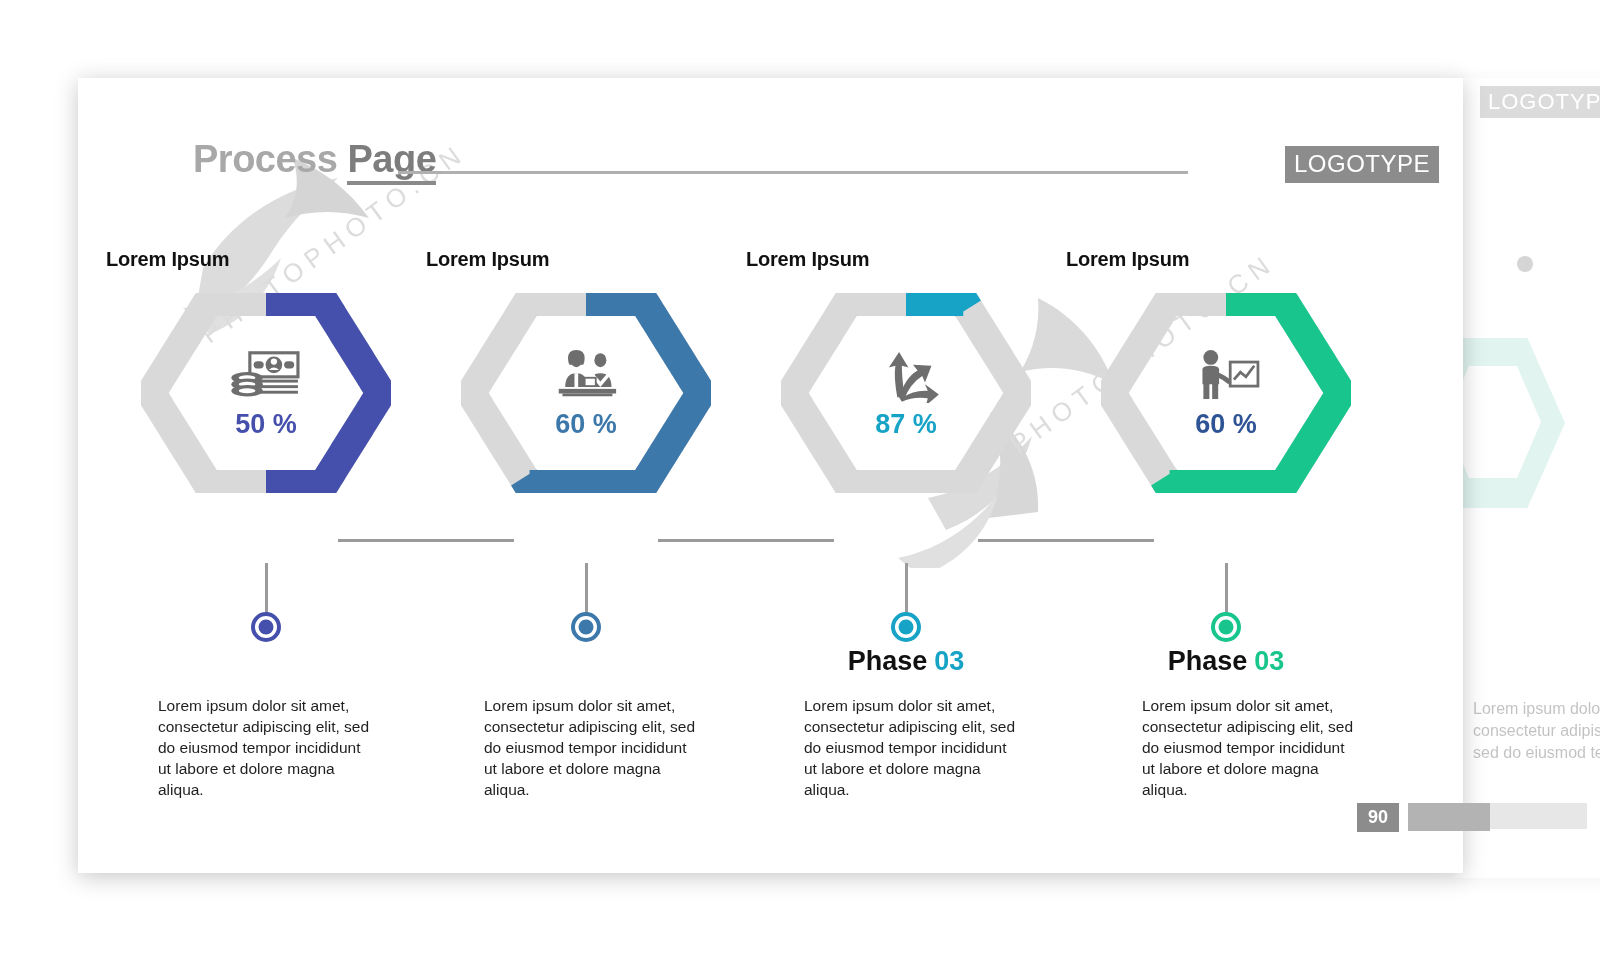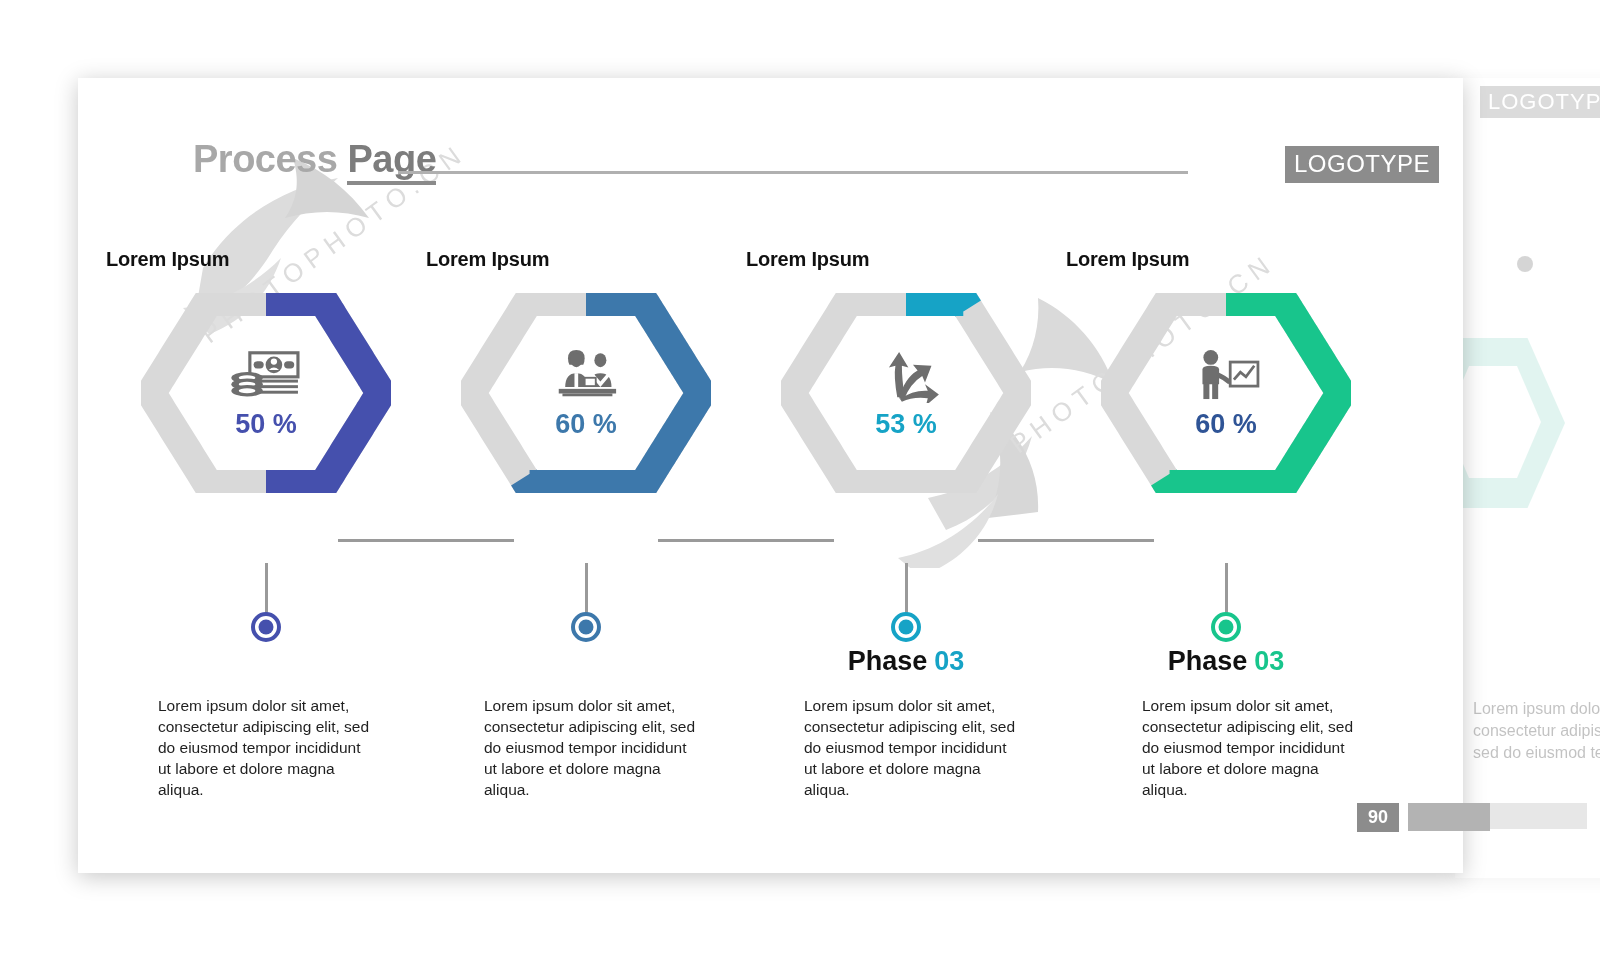--- a/index.html
+++ b/index.html
@@ -394,21 +394,21 @@
   <svg class="hex-ring" viewBox="0 0 250 200">
     <polyline points="125.00,8.00 129.15,8.00 133.30,8.00 137.45,8.00 141.60,8.00 145.75,8.00 149.90,8.00 154.05,8.00 158.20,8.00 162.35,8.00 166.50,8.00 170.65,8.00 174.80,8.00 178.95,8.00 182.82,8.51 185.02,12.03 187.22,15.54 189.41,19.06 191.61,22.58 193.81,26.10 196.01,29.62 198.21,33.14 200.41,36.66 202.61,40.18 204.81,43.70 207.01,47.22 209.21,50.73 211.41,54.25 213.61,57.77 215.81,61.29 218.01,64.81 220.21,68.33 222.41,71.85 224.60,75.37 226.80,78.89 229.00,82.41 231.20,85.92 233.40,89.44 235.60,92.96 237.80,96.48 240.00,100.00 237.80,103.52 235.60,107.04 233.40,110.56 231.20,114.08 229.00,117.59 226.80,121.11 224.60,124.63 222.41,128.15 220.21,131.67 218.01,135.19 215.81,138.71 213.61,142.23 211.41,145.75 209.21,149.27 207.01,152.78 204.81,156.30 202.61,159.82 200.41,163.34 198.21,166.86 196.01,170.38 193.81,173.90 191.61,177.42 189.41,180.94 187.22,184.46 185.02,187.97 182.82,191.49 178.95,192.00 174.80,192.00 170.65,192.00 166.50,192.00 162.35,192.00 158.20,192.00 154.05,192.00 149.90,192.00 145.75,192.00 141.60,192.00 137.45,192.00 133.30,192.00 129.15,192.00 125.00,192.00 120.85,192.00 116.70,192.00 112.55,192.00 108.40,192.00 104.25,192.00 100.10,192.00 95.95,192.00 91.80,192.00 87.65,192.00 83.50,192.00 79.35,192.00 75.20,192.00 71.05,192.00 67.18,191.49 64.98,187.97 62.78,184.46 60.59,180.94 58.39,177.42 56.19,173.90 53.99,170.38 51.79,166.86 49.59,163.34 47.39,159.82 45.19,156.30 42.99,152.78 40.79,149.27 38.59,145.75 36.39,142.23 34.19,138.71 31.99,135.19 29.79,131.67 27.59,128.15 25.40,124.63 23.20,121.11 21.00,117.59 18.80,114.08 16.60,110.56 14.40,107.04 12.20,103.52 10.00,100.00 12.20,96.48 14.40,92.96 16.60,89.44 18.80,85.92 21.00,82.41 23.20,78.89 25.40,75.37 27.59,71.85 29.79,68.33 31.99,64.81 34.19,61.29 36.39,57.77 38.59,54.25 40.79,50.73 42.99,47.22 45.19,43.70 47.39,40.18 49.59,36.66 51.79,33.14 53.99,29.62 56.19,26.10 58.39,22.58 60.59,19.06 62.78,15.54 64.98,12.03 67.18,8.51 71.05,8.00 75.20,8.00 79.35,8.00 83.50,8.00 87.65,8.00 91.80,8.00 95.95,8.00 100.10,8.00 104.25,8.00 108.40,8.00 112.55,8.00 116.70,8.00 120.85,8.00 125.00,8.00" fill="none" stroke="#d9d9d9" stroke-width="30" stroke-linejoin="round" stroke-linecap="round"></polyline>
     <polyline points="125.00,8.00 125.41,8.00 125.83,8.00 126.24,8.00 126.66,8.00 127.07,8.00 127.49,8.00 127.90,8.00 128.32,8.00 128.73,8.00 129.15,8.00 129.56,8.00 129.98,8.00 130.39,8.00 130.81,8.00 131.22,8.00 131.64,8.00 132.05,8.00 132.47,8.00 132.88,8.00 133.30,8.00 133.71,8.00 134.13,8.00 134.54,8.00 134.96,8.00 135.37,8.00 135.79,8.00 136.20,8.00 136.62,8.00 137.03,8.00 137.45,8.00 137.86,8.00 138.28,8.00 138.69,8.00 139.11,8.00 139.52,8.00 139.94,8.00 140.35,8.00 140.77,8.00 141.18,8.00 141.60,8.00 142.01,8.00 142.43,8.00 142.84,8.00 143.26,8.00 143.67,8.00 144.09,8.00 144.50,8.00 144.92,8.00 145.33,8.00 145.75,8.00 146.16,8.00 146.58,8.00 146.99,8.00 147.41,8.00 147.82,8.00 148.24,8.00 148.65,8.00 149.07,8.00 149.48,8.00 149.90,8.00 150.31,8.00 150.73,8.00 151.14,8.00 151.56,8.00 151.97,8.00 152.39,8.00 152.80,8.00 153.22,8.00 153.63,8.00 154.05,8.00 154.46,8.00 154.88,8.00 155.29,8.00 155.71,8.00 156.12,8.00 156.54,8.00 156.95,8.00 157.37,8.00 157.78,8.00 158.20,8.00 158.61,8.00 159.03,8.00 159.44,8.00 159.86,8.00 160.27,8.00 160.69,8.00 161.10,8.00 161.52,8.00 161.93,8.00 162.35,8.00 162.76,8.00 163.18,8.00 163.59,8.00 164.01,8.00 164.42,8.00 164.84,8.00 165.25,8.00 165.67,8.00 166.08,8.00 166.50,8.00 166.91,8.00 167.33,8.00 167.74,8.00 168.16,8.00 168.57,8.00 168.99,8.00 169.40,8.00 169.82,8.00 170.23,8.00 170.65,8.00 171.06,8.00 171.48,8.00 171.89,8.00 172.31,8.00 172.72,8.00 173.14,8.00 173.55,8.00 173.97,8.00 174.38,8.00 174.80,8.00 175.21,8.00 175.63,8.00 176.04,8.00 176.46,8.00 176.87,8.00 177.29,8.00 177.70,8.00 178.12,8.00 178.53,8.00 178.95,8.00 179.36,8.00 179.78,8.00 180.19,8.00 180.61,8.00 181.02,8.00 181.44,8.00 181.85,8.00 182.27,8.00 182.60,8.15 182.82,8.51 183.04,8.86 183.26,9.21 183.48,9.56 183.70,9.91 183.92,10.27 184.14,10.62 184.36,10.97 184.58,11.32 184.80,11.67 185.02,12.03 185.24,12.38 185.46,12.73 185.68,13.08 185.90,13.43 186.12,13.78 186.34,14.14 186.56,14.49 186.78,14.84 187.00,15.19 187.22,15.54" fill="none" stroke="#16a3c6" stroke-width="30" stroke-linejoin="round" stroke-linecap="butt"></polyline>
   </svg>
       <div class="hex-core">
         <svg class="hex-icon" viewBox="0 0 80 60">
       <path d="M30 54 q-4 -22 -2 -34 l-7 2 l11 -17 l10 17 l-7 -2 q0 14 3 34 z" fill="#6e6e6e"></path>
       <path d="M32 55 q6 -22 20 -30 l-5 -6 l20 1 l-7 18 l-3 -7 q-13 8 -20 26 z" fill="#6e6e6e"></path>
       <path d="M33 56 q14 -10 30 -9 l-3 -7 l15 11 l-14 12 l2 -8 q-16 -2 -28 4 z" fill="#6e6e6e"></path>
     </svg>
-        <div class="hex-pct" style="color:#16a3c6">53 %</div>
+        <div class="hex-pct" style="color:#16a3c6">87 %</div>
       </div>
     </div>
     <div class="stem"></div>
     <div class="dot" style="border:4px solid #16a3c6">
       <div class="dot-in" style="background:#16a3c6"></div>
     </div>
     <div class="phase">
       <span class="p-word">Phase</span><span class="p-num" style="color:#16a3c6">03</span>
     </div>
     <div class="body-text" style="left:58px">Lorem ipsum dolor sit amet, consectetur adipiscing elit, sed do eiusmod tempor incididunt ut labore et dolore magna aliqua.</div>

